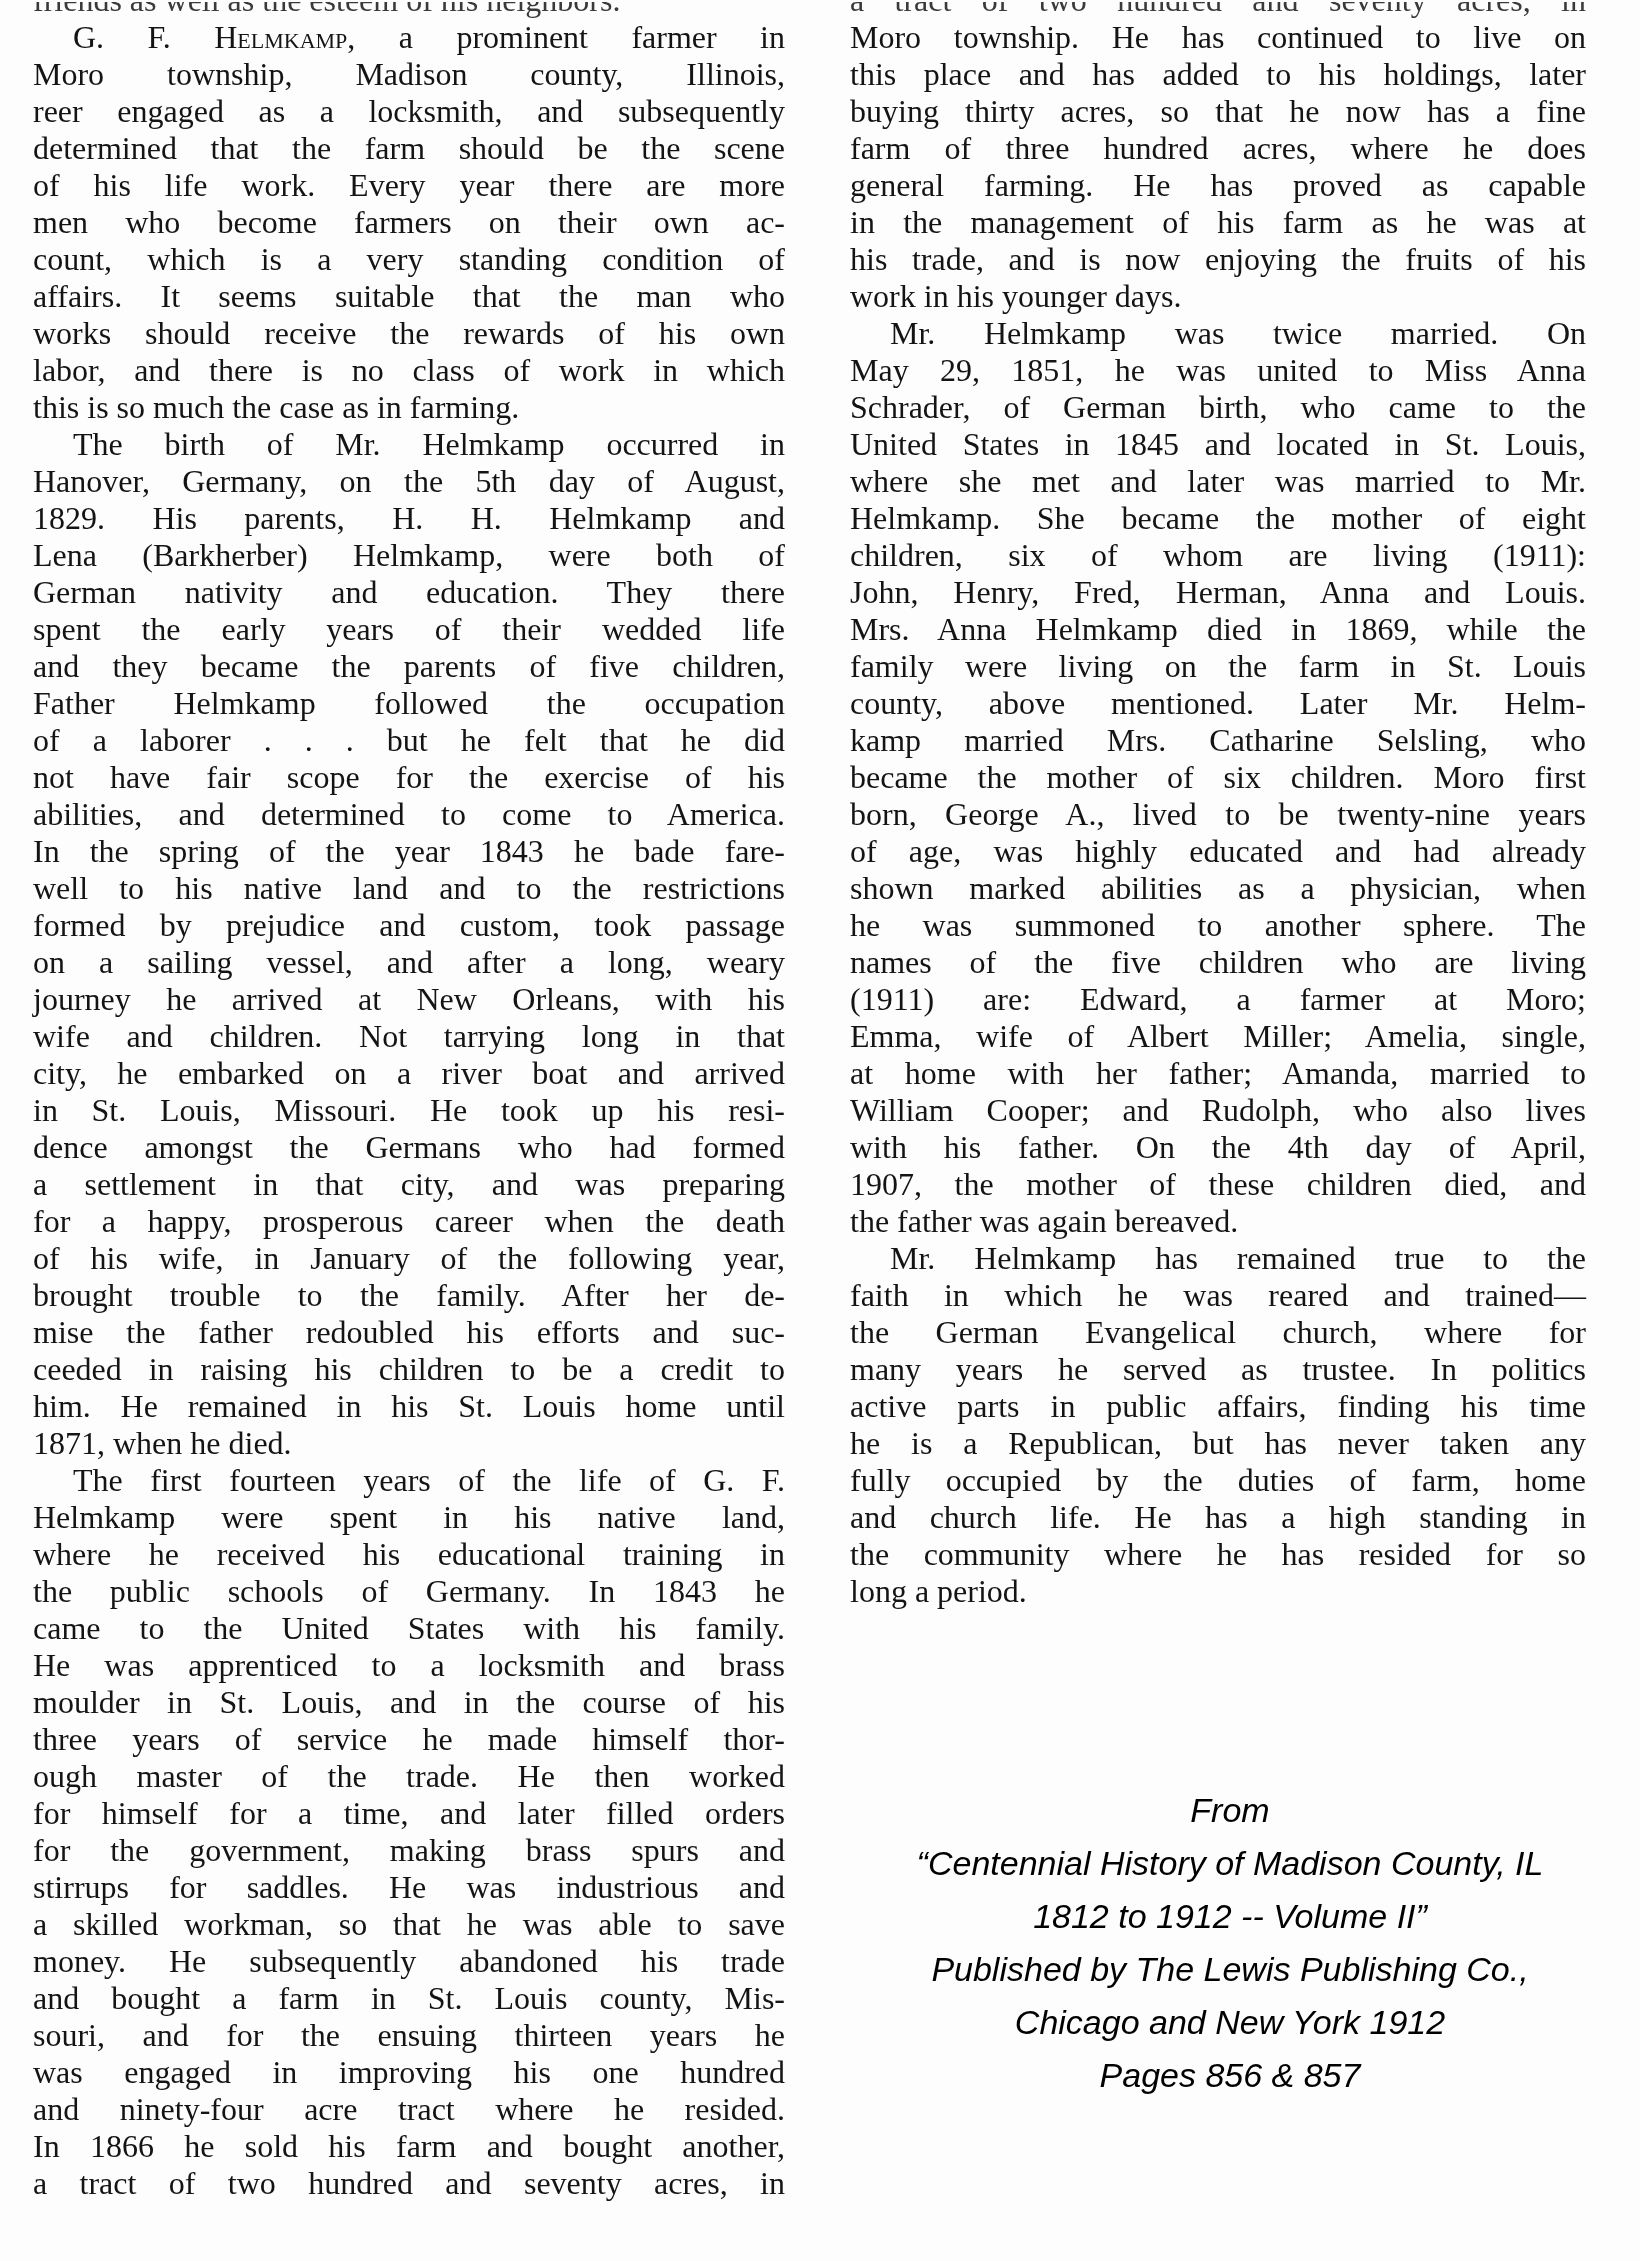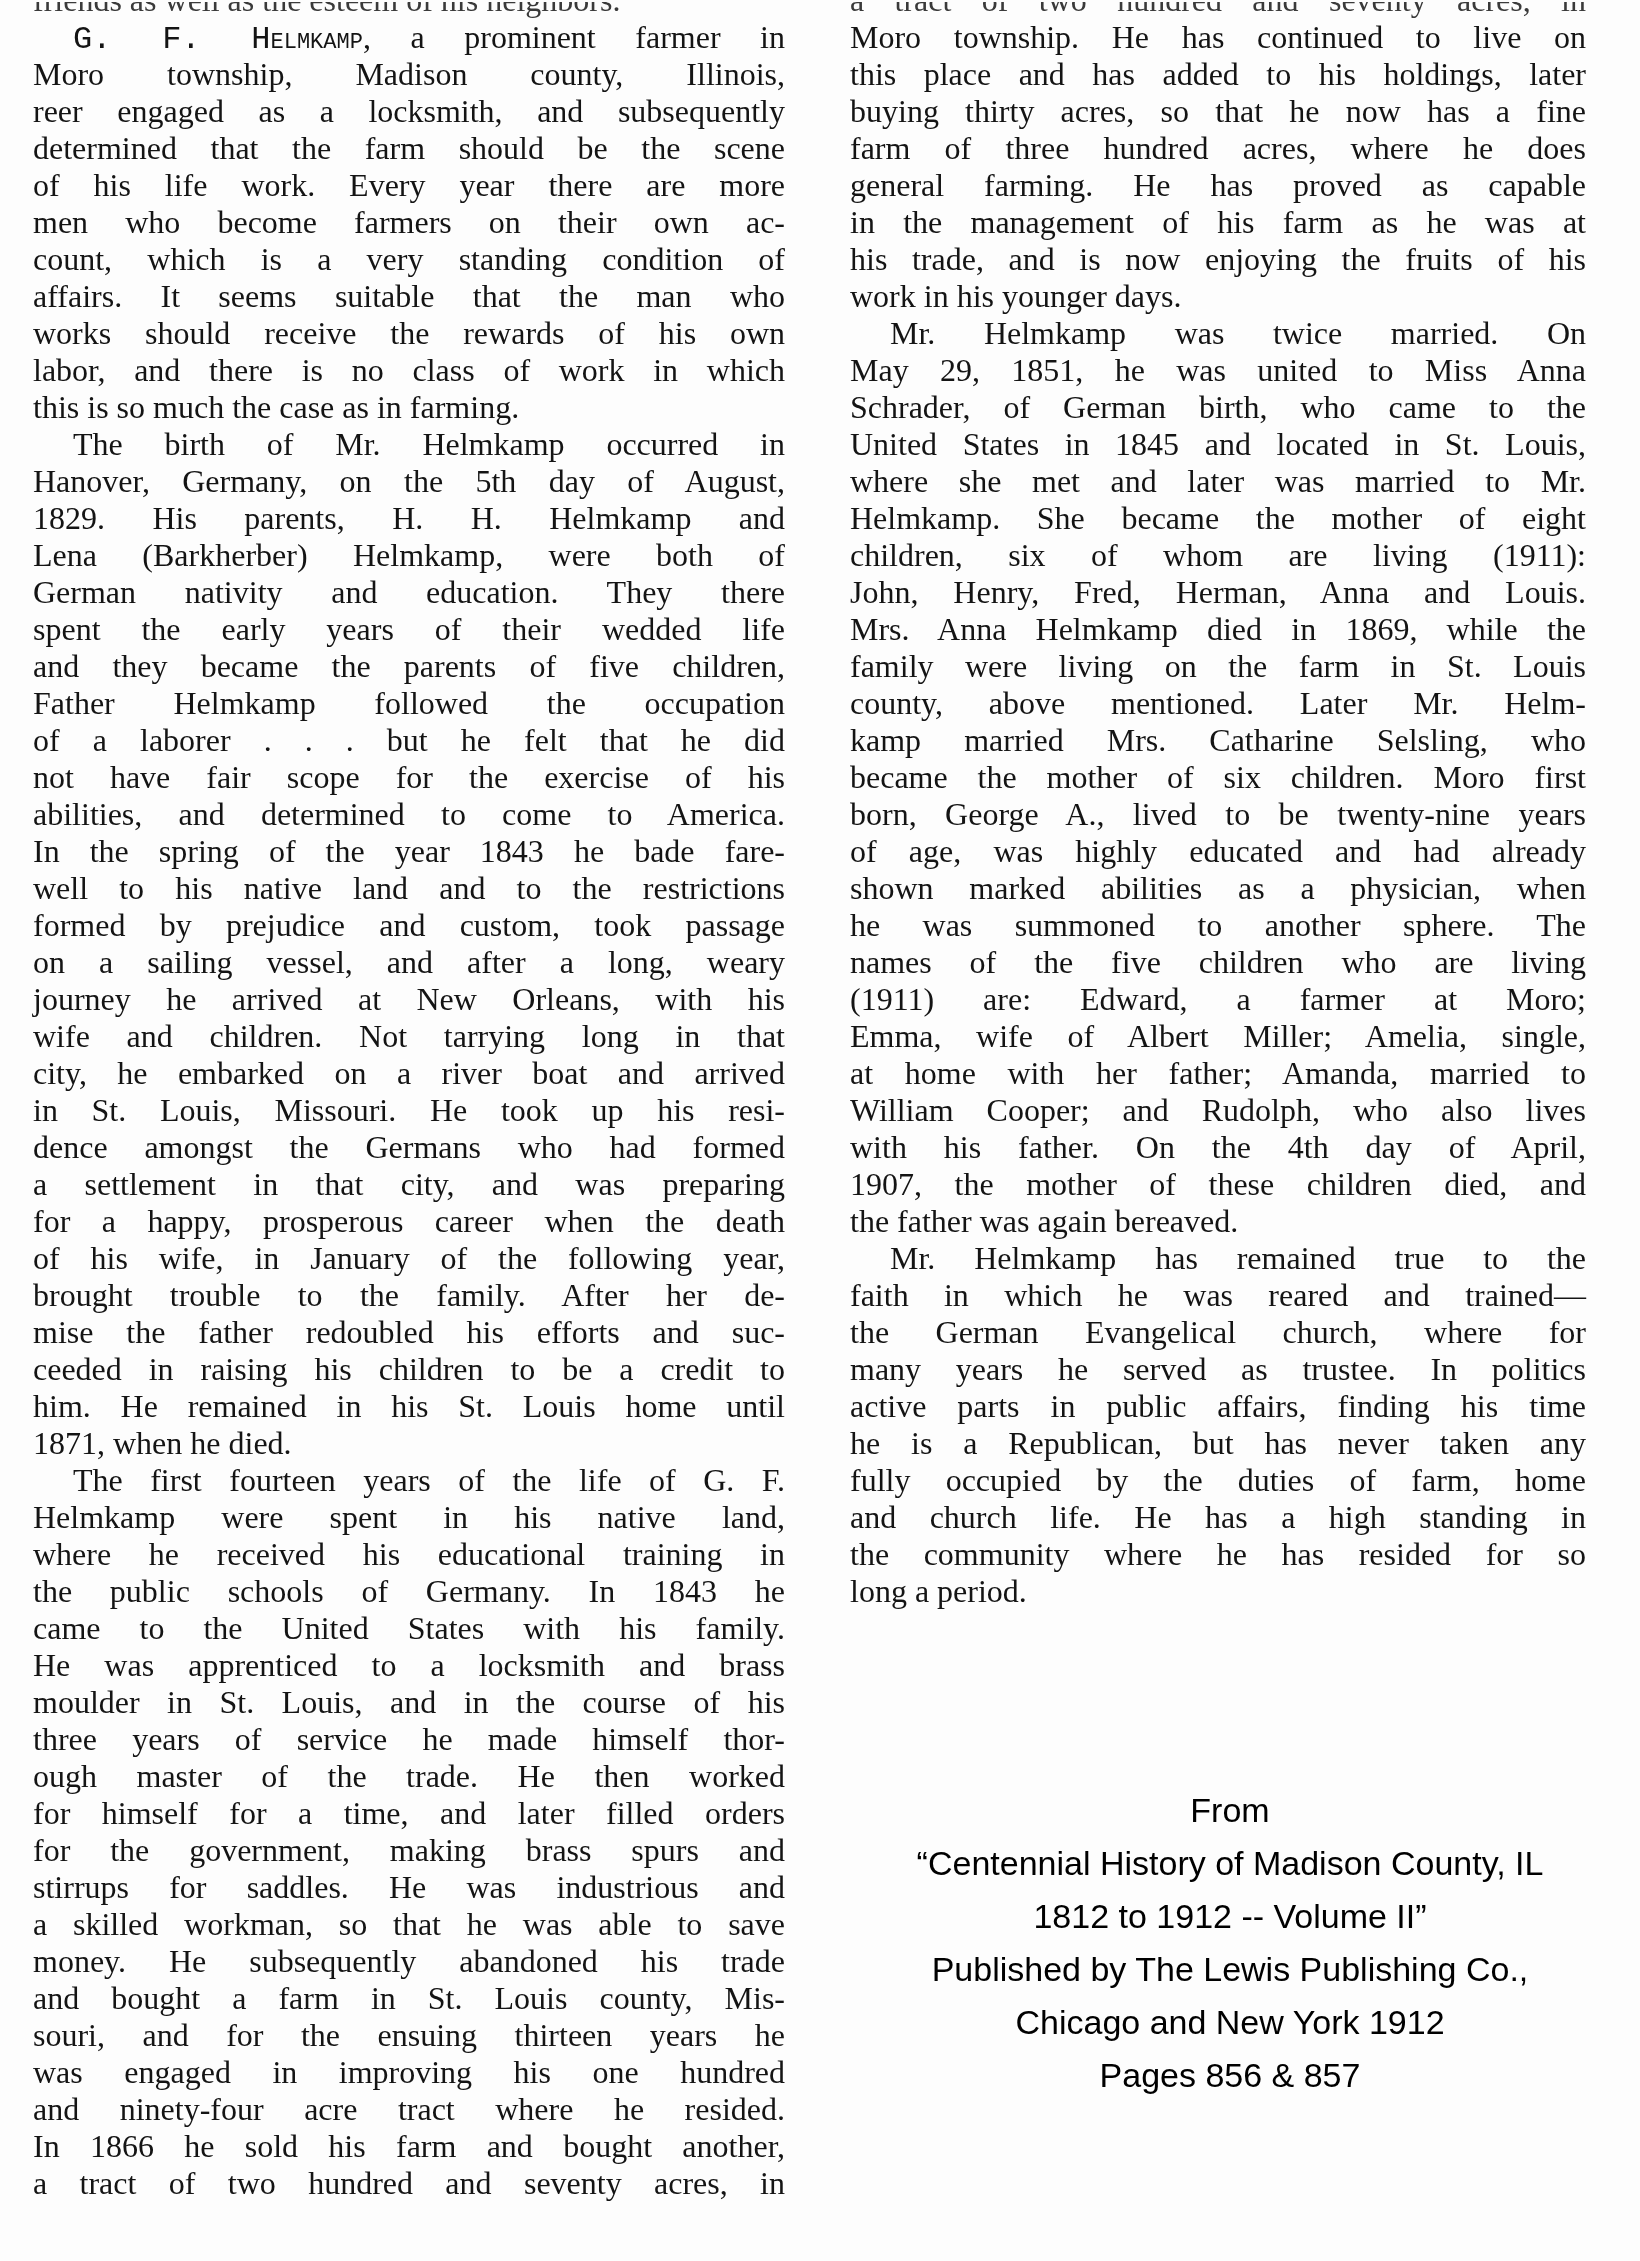--- a/index.html
+++ b/index.html
@@ -18,31 +18,31 @@
     display: block;
     height: 37px;
     white-space: nowrap;
     text-align: justify;
     text-align-last: justify;
     overflow: visible;
   }
   .line.last { text-align-last: left; }
   .line.indent { padding-left: 40px; }
   .line.cut { color: #3a3a3a; clip-path: inset(55% 0 0 0); }
-  .sc { font-variant: small-caps; font-family: Liberation Mono, monospace; }
+  .sc { font-variant: small-caps; }
   .citation {
     position: absolute;
     left: 820px; top: 1784px; width: 820px;
     font-family: "Liberation Sans", "DejaVu Sans", sans-serif;
     font-size: 34px;
     line-height: 53px;
     text-align: center;
     color: #000000;
   }
-  .citation div { white-space: nowrap; }
+  .citation div { white-space: nowrap; font-style: italic; }
 </style>
 </head>
 <body>
 
 <div class="page">
 
   <div class="col col-left">
     <span class="line cut last">friends as well as the esteem of his neighbors.</span>
 
     <div>

